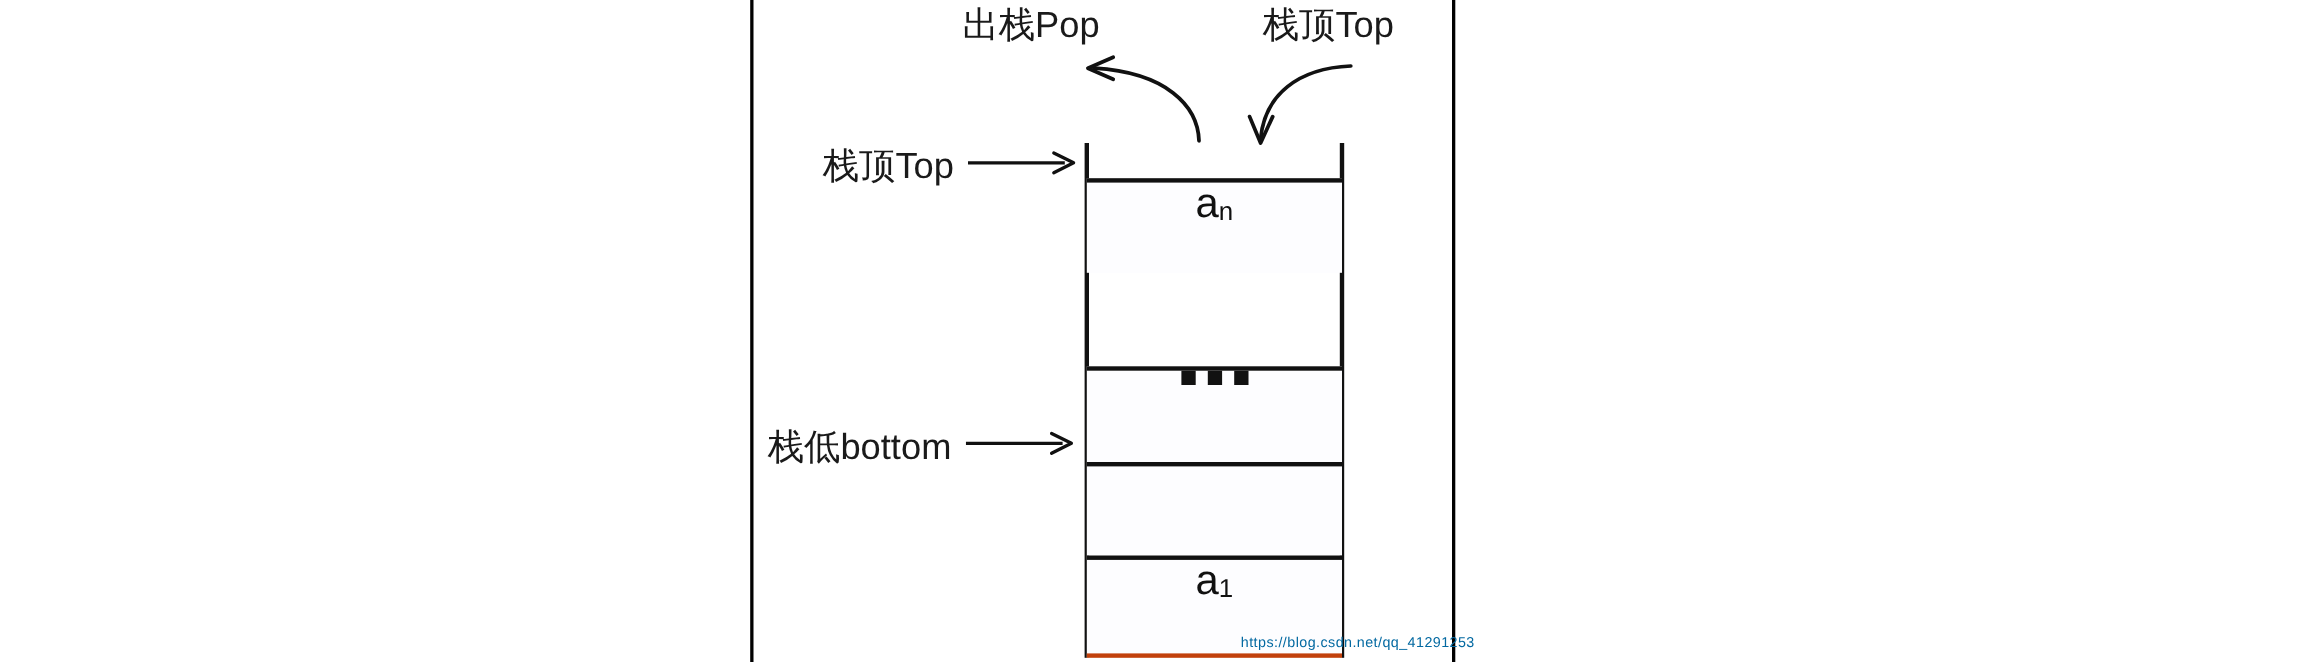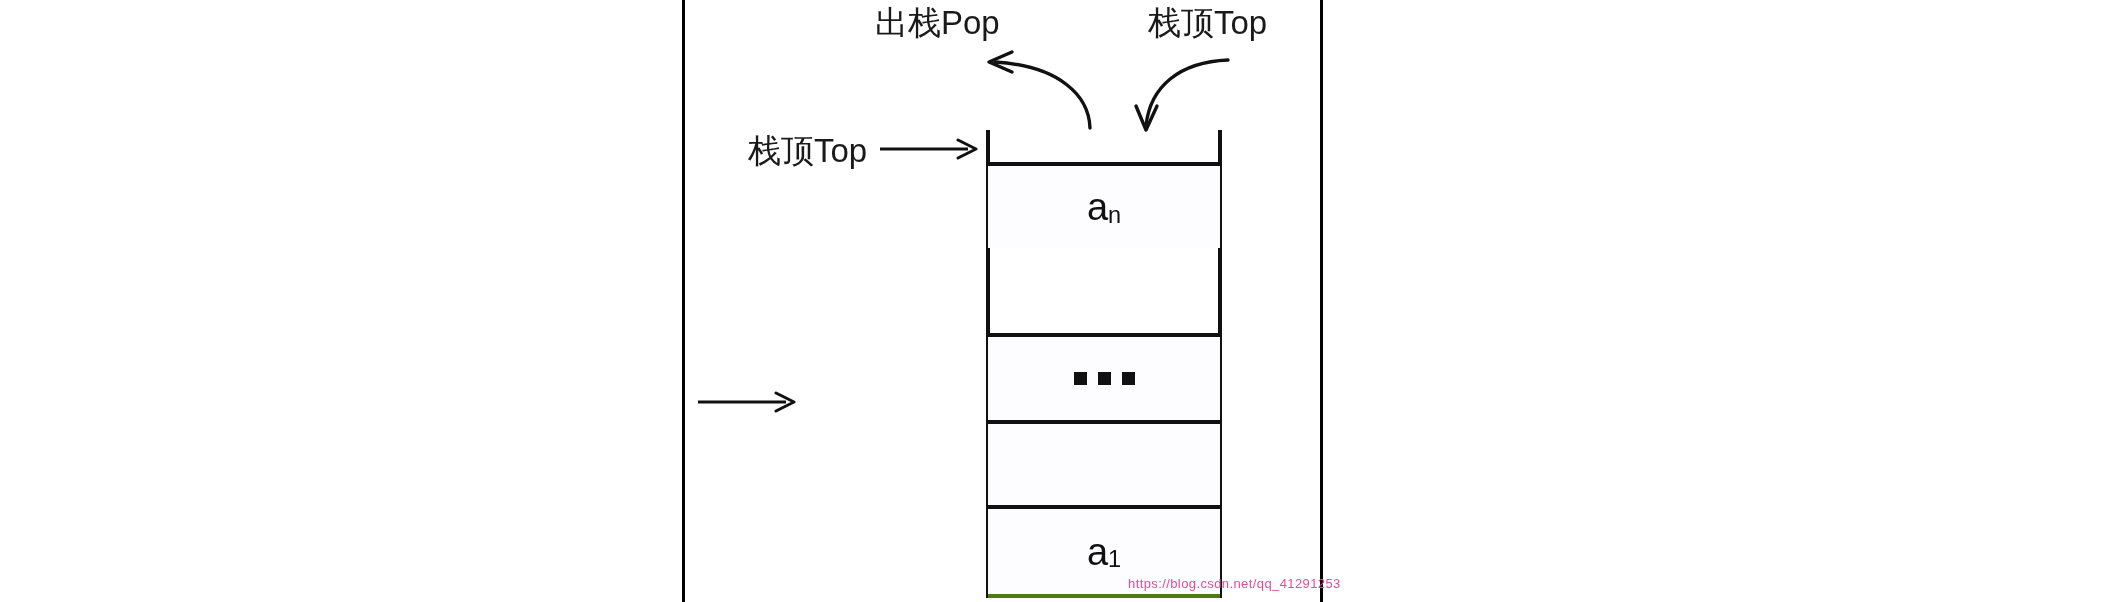--- a/index.html
+++ b/index.html
@@ -49,28 +49,28 @@
   #stack-wall-right { left: 232px; }
 
   .stack-cell {
     position: absolute;
     left: 2px;
     width: 232px;
     box-sizing: border-box;
     border-top: 4px solid #111111;
     background: #fdfdff;
     display: flex;
-    align-items: center;
+    align-items: flex-start;
     justify-content: center;
   }
   #cell-0 { top: 32px;  height: 86px; }
   #cell-1 { top: 118px; height: 85px; }
   #cell-2 { top: 203px; height: 87px; }
   #cell-3 { top: 290px; height: 85px; }
-  #cell-4 { top: 375px; height: 93px; border-bottom: 4px solid #4d7c0f; }
+  #cell-4 { top: 375px; height: 93px; border-bottom: 4px solid #c2410c; }
 
   .cell-label {
     font-size: 38px;
     color: #111111;
     letter-spacing: 0px;
     line-height: 1;
     white-space: nowrap;
   }
   .cell-label sub {
     font-size: 0.62em;
@@ -127,21 +127,21 @@
     height: 602px;
     pointer-events: none;
   }
 
   
   #watermark {
     position: absolute;
     left: 1128px;
     top: 576px;
     font-size: 13px;
-    color: #ec4899;
+    color: #0369a1;
     white-space: nowrap;
     letter-spacing: 0.4px;
   }
 </style>
 </head>
 <body>
 
 <div id="canvas">
 
   <div class="frame-rule" id="frame-left"></div>
@@ -155,20 +155,21 @@
     <span class="ptext">栈顶Top</span>
     <span>
       <svg width="98" height="26" viewBox="0 0 98 26">
         <line x1="0" y1="13" x2="88" y2="13" stroke="#111111" stroke-width="3"></line>
         <path d="M 78 4 L 96 13 L 78 22" fill="none" stroke="#111111" stroke-width="3" stroke-linecap="round" stroke-linejoin="round"></path>
       </svg>
     </span>
   </div>
 
   <div class="pointer-row" id="row-bottom">
+    <span class="ptext">栈低bottom</span>
     <span>
       <svg width="98" height="26" viewBox="0 0 98 26">
         <line x1="0" y1="13" x2="88" y2="13" stroke="#111111" stroke-width="3"></line>
         <path d="M 78 4 L 96 13 L 78 22" fill="none" stroke="#111111" stroke-width="3" stroke-linecap="round" stroke-linejoin="round"></path>
       </svg>
     </span>
   </div>
 
   <div id="stack">
     <div class="stack-wall" id="stack-wall-left"></div>

